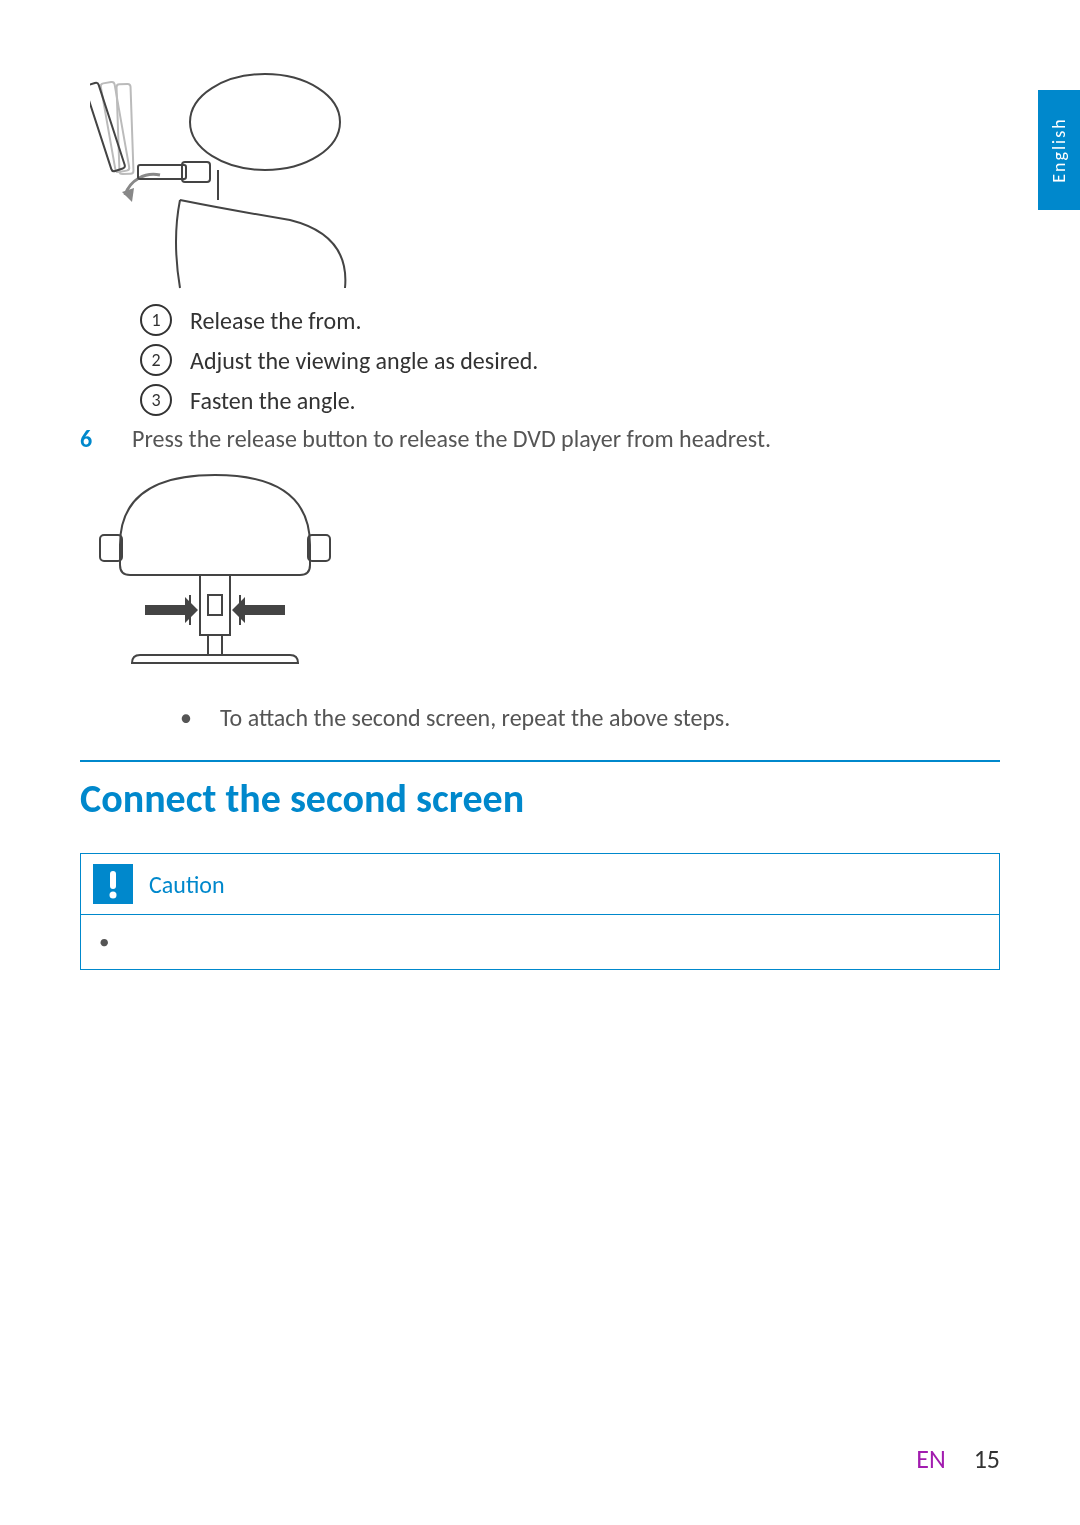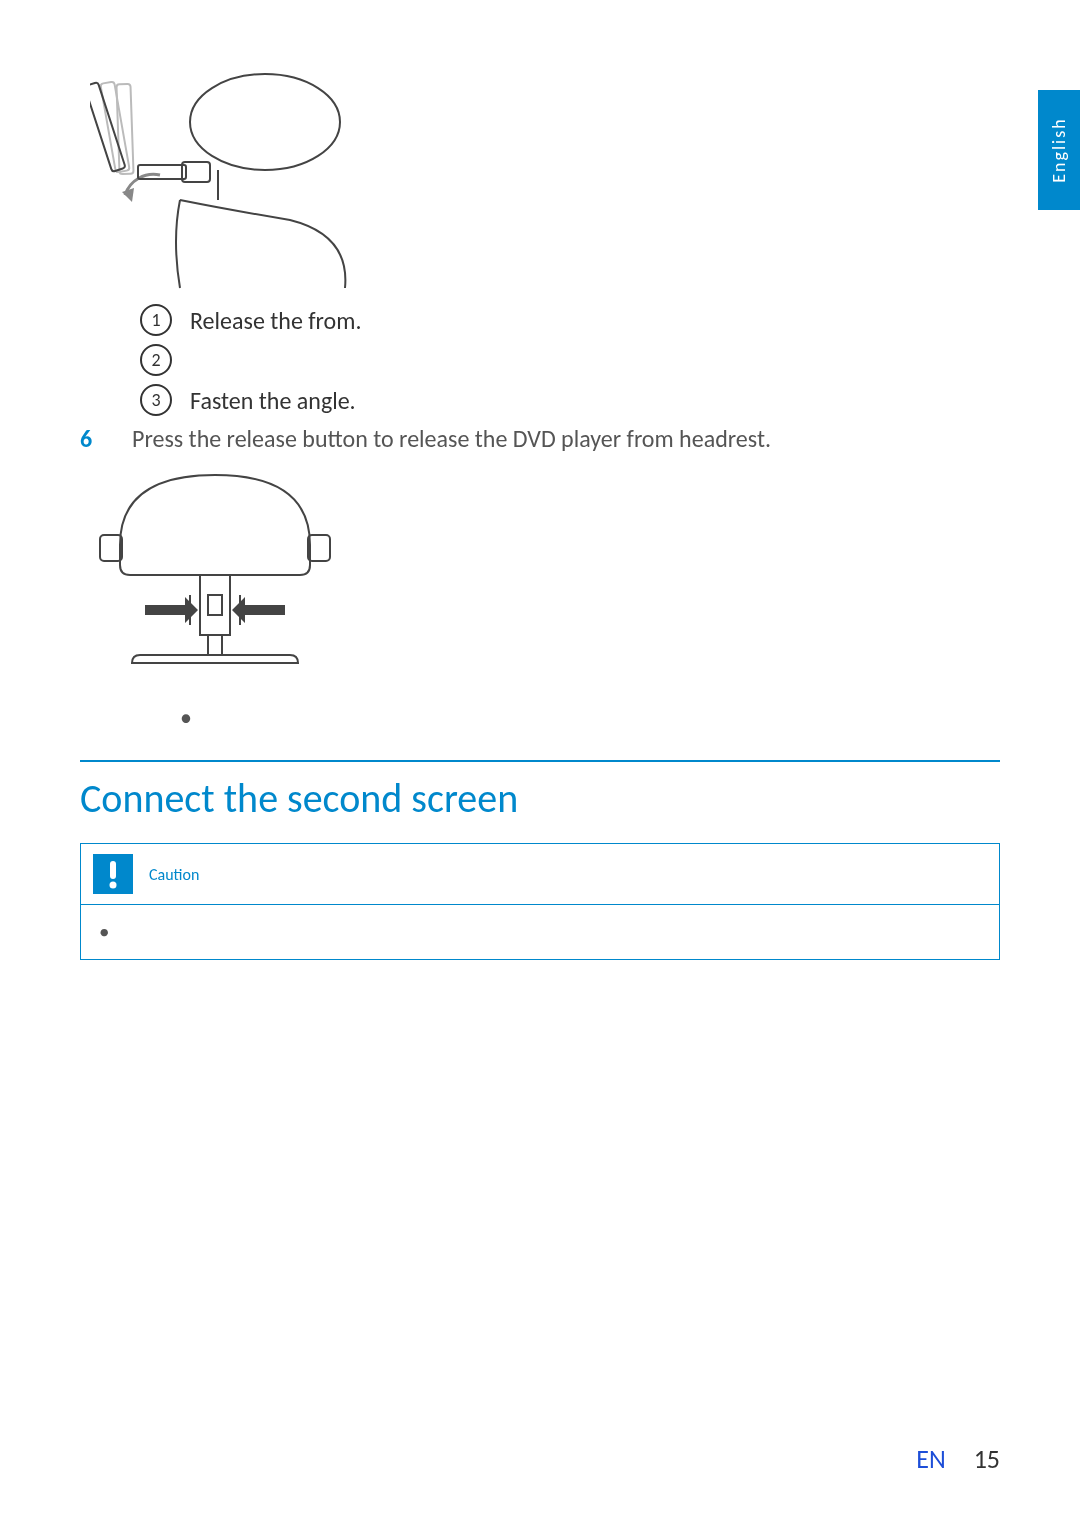--- a/index.html
+++ b/index.html
@@ -87,22 +87,22 @@
     flex-shrink: 0;
   }
   hr.section-rule {
     border: none;
     border-top: 2px solid #0088cc;
     margin: 28px 0 12px 0;
   }
   .section-heading {
     color: #0088cc;
     font-size: 40px;
-    font-weight: normal;
-    margin: 0 0 20px 0;
+    font-weight: bold;
+    margin: 0 0 30px 0;
   }
   .caution-box {
     border: 1px solid #0088cc;
   }
   .caution-header {
     display: flex;
     align-items: center;
     border-bottom: 1px solid #0088cc;
     padding: 10px 12px;
   }
@@ -112,42 +112,42 @@
     background: #0088cc;
     color: #fff;
     display: flex;
     align-items: center;
     justify-content: center;
     margin-right: 16px;
     flex-shrink: 0;
   }
   .caution-title {
     color: #0088cc;
-    font-size: 16px;
+    font-size: 24px;
   }
   .caution-body {
     padding: 14px 18px;
     font-size: 21px;
     color: #555;
     display: flex;
   }
   .caution-body .dot {
     width: 24px;
     flex-shrink: 0;
   }
   .footer {
     position: absolute;
     bottom: 50px;
     right: 80px;
     font-size: 26px;
     color: #555;
   }
   .footer .lang {
     margin-right: 22px;
-    color: #1d4ed8;
+    color: #a21caf;
   }
   .footer .page-num {
     color: #333;
     margin-top: 26px;
   }
 </style>
 </head>
 <body>
 
 <div class="page">
@@ -182,20 +182,21 @@
     </svg>
   </div>
 
   <div class="sub-steps">
     <div class="sub-step">
       <div class="circle-num">1</div>
       <div>Release the from.</div>
     </div>
     <div class="sub-step">
       <div class="circle-num">2</div>
+      <div>Adjust the viewing angle as desired.</div>
     </div>
     <div class="sub-step">
       <div class="circle-num">3</div>
       <div>Fasten the angle.</div>
     </div>
   </div>
 
   <div class="main-step">
     <div class="main-step-num">6</div>
     <div>Press the release button to release the DVD player from headrest.</div>
@@ -223,20 +224,21 @@
         </g>
 
         <line x1="100" y1="130" x2="100" y2="160"></line>
         <line x1="150" y1="130" x2="150" y2="160"></line>
       </g>
     </svg>
   </div>
 
   <div class="bullet-line">
     <div class="bullet-dot">•</div>
+    <div>To attach the second screen, repeat the above steps.</div>
   </div>
 
   <hr class="section-rule">
 
   <h2 class="section-heading">Connect the second screen</h2>
 
   <div class="caution-box">
     <div class="caution-header">
       <div class="caution-icon">
         <svg width="16" height="30" viewBox="0 0 16 30">

